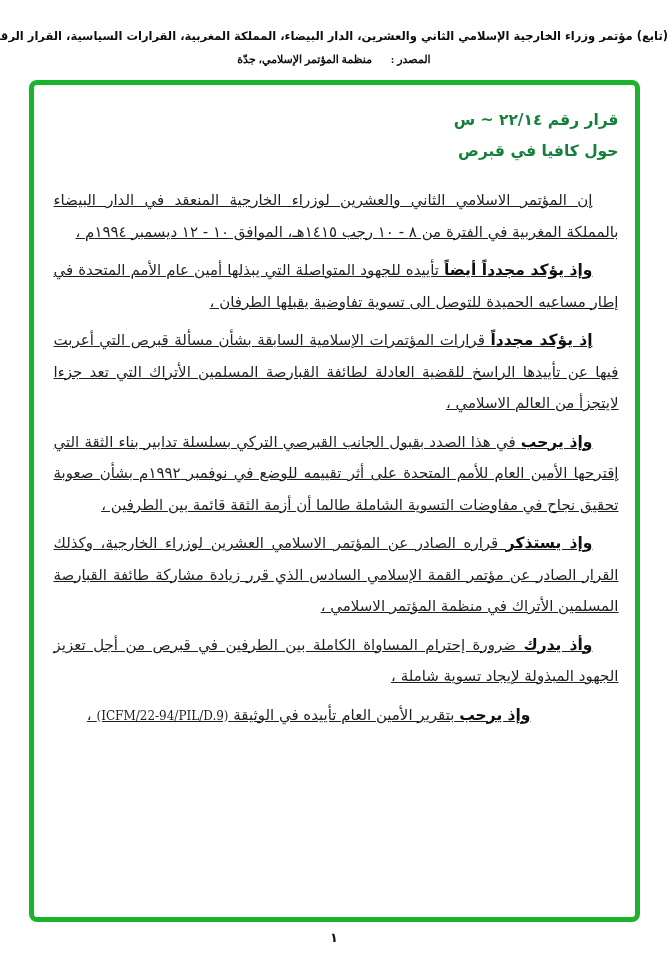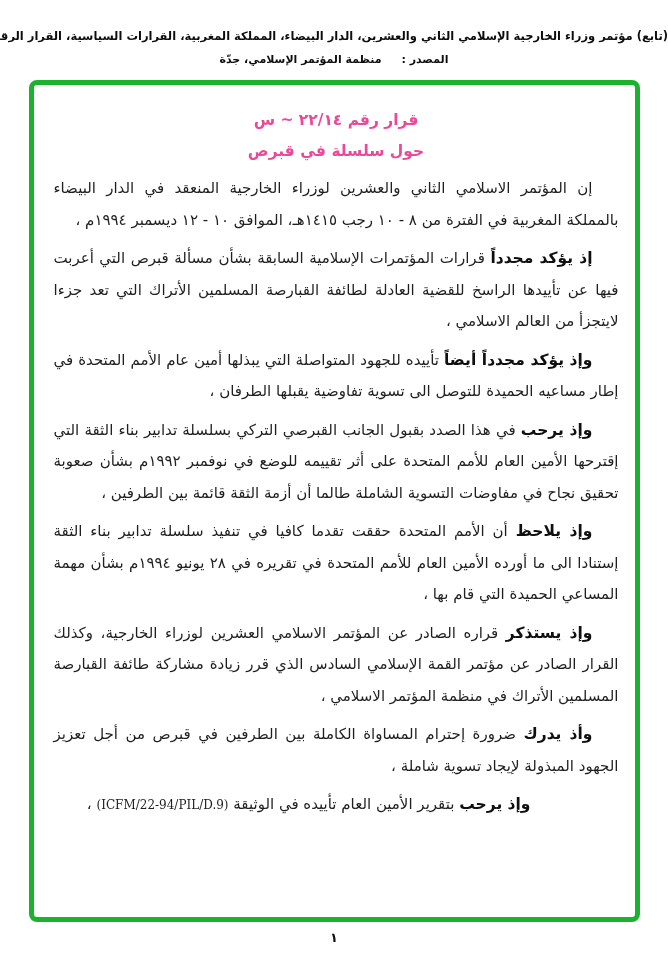--- a/index.html
+++ b/index.html
@@ -12,52 +12,53 @@
 
   
   .catalog-header {
     direction: rtl;
     text-align: center;
     padding-top: 29px;
     color: #0d0d0d;
     font-weight: 700;
   }
   .h-line1 { font-size: 11.5px; white-space: nowrap; }
-  .h-line2 { margin-top: 10px; font-size: 11px; }
+  .h-line2 { margin-top: 10px; font-size: 11px; font-family: Liberation Serif, serif; }
   .h-line2 .src-label { margin-left: 16px; }
 
   
   .doc-frame {
     width: 611px; height: 842px;
     margin: 14px auto 0;
     border: 5px solid #1bb32e;
     border-radius: 8px;
     box-sizing: border-box;
     background: #ffffff;
     padding: 20px 16px 0 20px;
     direction: rtl;
     overflow: hidden;
   }
 
   .doc-title {
-    text-align: center;
+    text-align: right;
     font-weight: 700;
     font-size: 15.5px;
     line-height: 31px;
-    color: #ec4899;
-    margin-bottom: 6px;
+    color: #15803d;
+    margin-bottom: 18px;
   }
 
   .doc-body p {
     margin: 0 0 7px 0;
     font-size: 15px;
     line-height: 31.5px;
     text-align: justify;
     text-indent: 26px;
     color: #1f1f1f;
+    text-decoration: underline;
   }
   .doc-body p strong { font-size: 15.5px; color: #0f0f0f; }
   .doc-body p:last-child { text-indent: 88px; text-align: right; }
 
   .latin-ref {
     direction: ltr;
     unicode-bidi: isolate;
     font-family: "DejaVu Serif", serif;
     font-size: 12px;
     color: #1f1f1f;
@@ -80,28 +81,27 @@
     <div class="h-line1">(تابع) مؤتمر وزراء الخارجية الإسلامي الثاني والعشرين، الدار البيضاء، المملكة المغربية، القرارات السياسية، القرار الرقم ٢٢/١٣-س</div>
     <div class="h-line2">
       <span class="src-label">المصدر :</span>
       <span>منظمة المؤتمر الإسلامي، جدّة</span>
     </div>
   </div>
 
   <div class="doc-frame" style="border-color: rgb(27, 179, 46);">
     <div class="doc-title">
       <div>قرار رقم ٢٢/١٤ ~ س</div>
-      <div>حول سلسلة في قبرص</div>
+      <div>حول كافيا في قبرص</div>
     </div>
     <div class="doc-body" id="doc-body">
         <p><span>إن المؤتمر الاسلامي الثاني والعشرين لوزراء الخارجية المنعقد في الدار البيضاء بالمملكة المغربية في الفترة من ٨ - ١٠ رجب ١٤١٥هـ، الموافق ١٠ - ١٢ ديسمبر ١٩٩٤م ،</span></p>
+        <p><strong>وإذ يؤكد مجدداً أيضاً</strong> <span>تأييده للجهود المتواصلة التي يبذلها أمين عام الأمم المتحدة في إطار مساعيه الحميدة للتوصل الى تسوية تفاوضية يقبلها الطرفان ،</span></p>
         <p><strong>إذ يؤكد مجدداً</strong> <span>قرارات المؤتمرات الإسلامية السابقة بشأن مسألة قبرص التي أعربت فيها عن تأييدها الراسخ للقضية العادلة لطائفة القبارصة المسلمين الأتراك التي تعد جزءا لايتجزأ من العالم الاسلامي ،</span></p>
-        <p><strong>وإذ يؤكد مجدداً أيضاً</strong> <span>تأييده للجهود المتواصلة التي يبذلها أمين عام الأمم المتحدة في إطار مساعيه الحميدة للتوصل الى تسوية تفاوضية يقبلها الطرفان ،</span></p>
         <p><strong>وإذ يرحب</strong> <span>في هذا الصدد بقبول الجانب القبرصي التركي بسلسلة تدابير بناء الثقة التي إقترحها الأمين العام للأمم المتحدة على أثر تقييمه للوضع في نوفمبر ١٩٩٢م بشأن صعوبة تحقيق نجاح في مفاوضات التسوية الشاملة طالما أن أزمة الثقة قائمة بين الطرفين ،</span></p>
-        <p><strong>وإذ يلاحظ</strong> <span>أن الأمم المتحدة حققت تقدما كافيا في تنفيذ سلسلة تدابير بناء الثقة إستنادا الى ما أورده الأمين العام للأمم المتحدة في تقريره في ٢٨ يونيو ١٩٩٤م بشأن مهمة المساعي الحميدة التي قام بها ،</span></p>
         <p><strong>وإذ يستذكر</strong> <span>قراره الصادر عن المؤتمر الاسلامي العشرين لوزراء الخارجية، وكذلك القرار الصادر عن مؤتمر القمة الإسلامي السادس الذي قرر زيادة مشاركة طائفة القبارصة المسلمين الأتراك في منظمة المؤتمر الاسلامي ،</span></p>
         <p><strong>وأذ يدرك</strong> <span>ضرورة إحترام المساواة الكاملة بين الطرفين في قبرص من أجل تعزيز الجهود المبذولة لإيجاد تسوية شاملة ،</span></p>
         <p><strong>وإذ يرحب</strong> <span>بتقرير الأمين العام تأييده في الوثيقة</span> <span class="latin-ref">(ICFM/22-94/PIL/D.9)</span> <span>،</span></p>
       </div>
   </div>
 
   <div class="page-number">١</div>
 
 </div>
 

